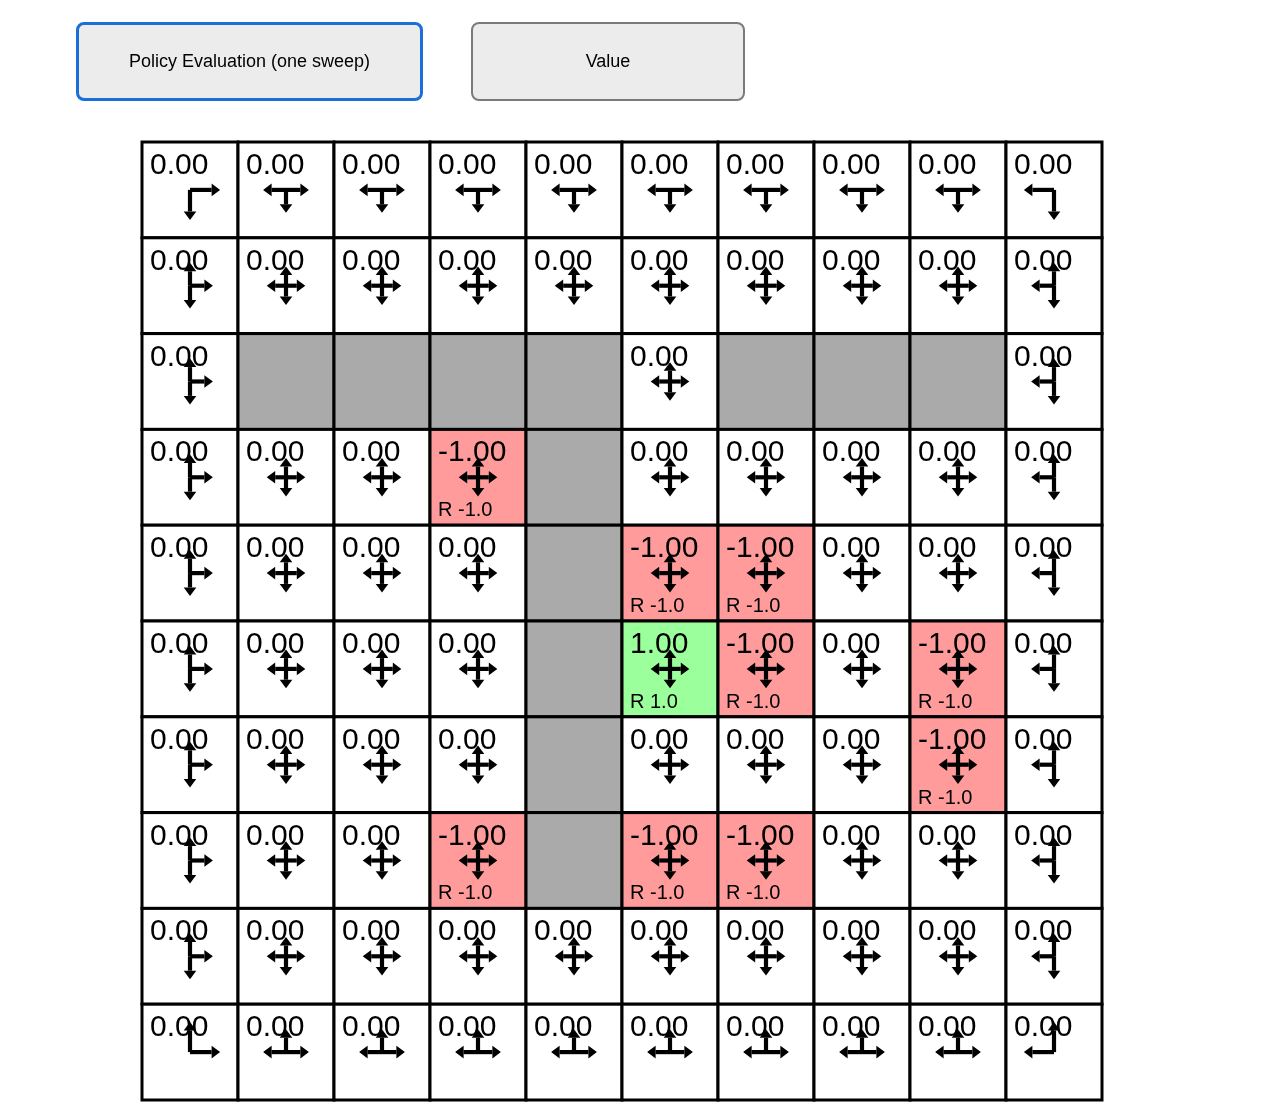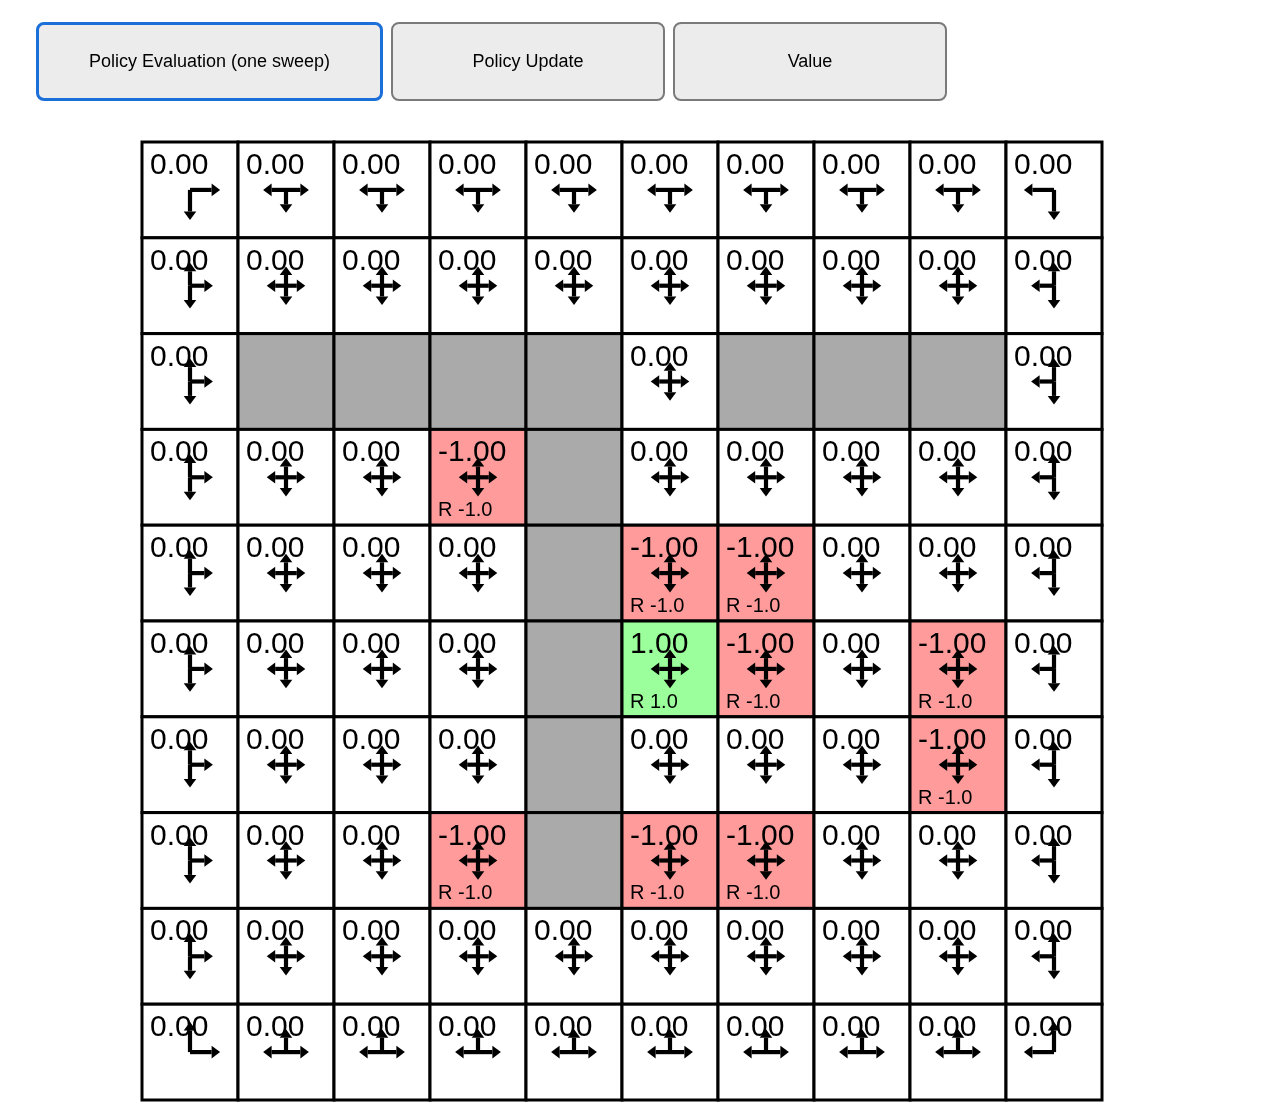--- a/index.html
+++ b/index.html
@@ -16,20 +16,21 @@
     box-sizing: border-box;
     height: 79px;
     background: #ececec;
     border: 2px solid #7a7a7a;
     border-radius: 8px;
     font-family: inherit;
     font-size: 18px;
     color: #000;
     cursor: pointer;
     padding: 0 10px;
+    margin-left: 40px;
   }
   .toolbar button.focused {
     border: 3px solid #1a6fd8;
   }
   .b0 { width: 347px; }
   .b1 { width: 274px; }
   .b2 { width: 271px; }
   .b3 { width: 274px; }
   #grid-wrap {
     position: absolute; left: 140px; top: 140px;
@@ -38,21 +39,20 @@
   #grid-wrap svg { display: block; }
   svg text {
     font-family: "Liberation Sans", "DejaVu Sans", sans-serif;
   }
 </style>
 </head>
 <body>
 
 <div class="toolbar">
   <button class="b0 focused">Policy Evaluation (one sweep)</button>
-  <button class="b1">Policy Update</button>
   <button class="b3">Value</button>
 </div>
 
 <div id="grid-wrap">
     <svg width="964" height="962" viewBox="-2 -2 964 962">
       <g>
         <rect x="0" y="0" width="96" height="95.8" fill="#FFFFFF" stroke="#000000" stroke-width="3"></rect>
         <text x="8" y="32" font-size="30" fill="#000000">0.00</text>
         <g>
           <line x1="48" y1="47.9" x2="48" y2="69.5" stroke="#000000" stroke-width="4.2"></line>

